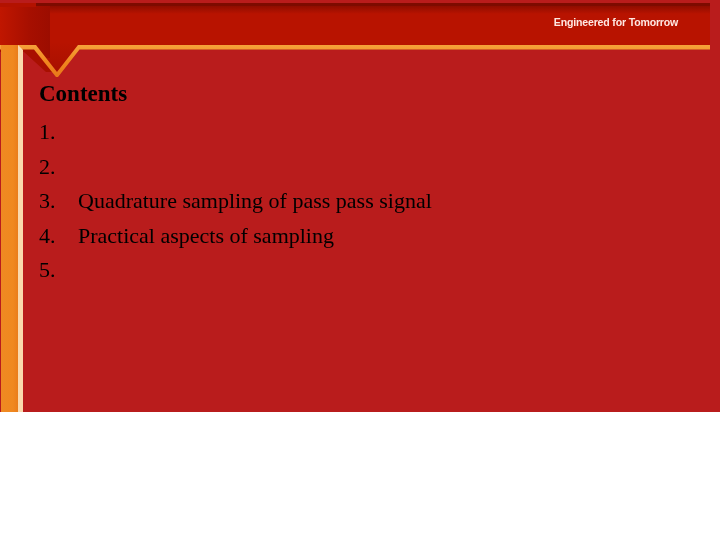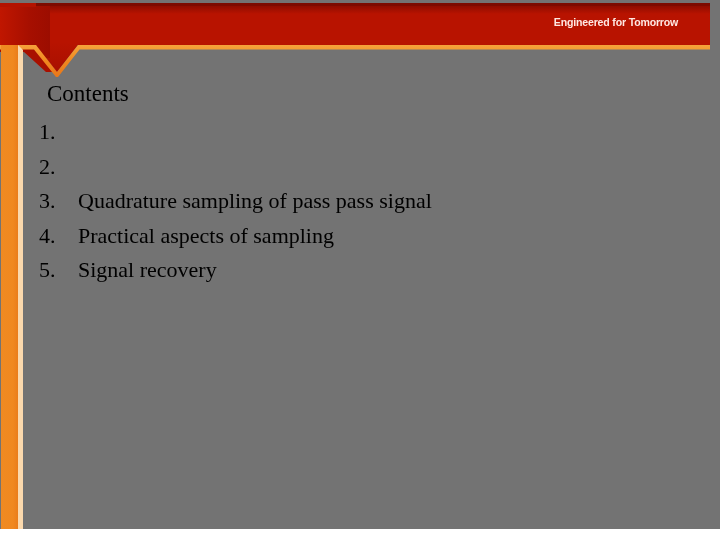--- a/index.html
+++ b/index.html
@@ -13,22 +13,22 @@
     font-family: "Liberation Serif", "DejaVu Serif", serif;
     overflow: hidden;
     position: relative;
   }
 
   #slide {
     position: absolute;
     left: 0;
     top: 0;
     width: 720px;
-    height: 529px;
-    background: #737373;
+    height: 412px;
+    background: #b91c1c;
     overflow: hidden;
   }
 
   
   #header-art {
     position: absolute;
     left: 0;
     top: 0;
     width: 720px;
     height: 120px;
@@ -65,22 +65,22 @@
     position: absolute;
     left: 39px;
     top: 80px;
     width: 660px;
   }
 
   #contents-title {
     font-size: 23px;
     line-height: 28px;
     color: #000000;
-    margin: 0 0 7px 8px;
-    font-weight: normal;
+    margin: 0 0 7px 0;
+    font-weight: bold;
   }
 
   #toc-list {
     list-style: none;
     margin: 0;
     padding: 0;
   }
 
   #toc-list li {
     display: flex;
@@ -199,18 +199,17 @@
       <li>
         <span class="toc-num">3.</span>
         <span class="toc-text">Quadrature sampling of pass pass signal</span>
       </li>
       <li>
         <span class="toc-num">4.</span>
         <span class="toc-text">Practical aspects of sampling</span>
       </li>
       <li>
         <span class="toc-num">5.</span>
-        <span class="toc-text">Signal recovery</span>
       </li>
     </ol>
 
   </div>
 </div>
 
 </body></html>

